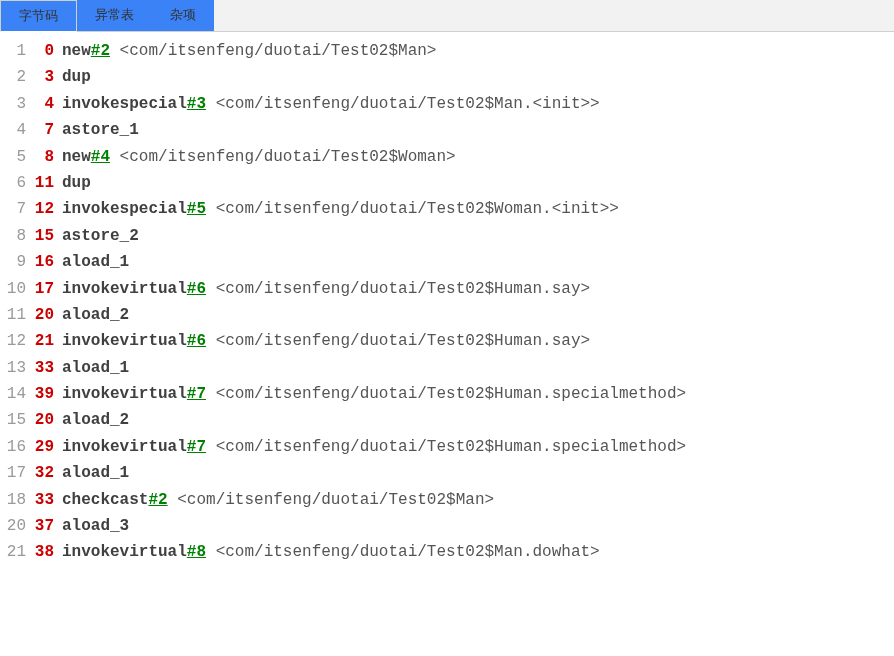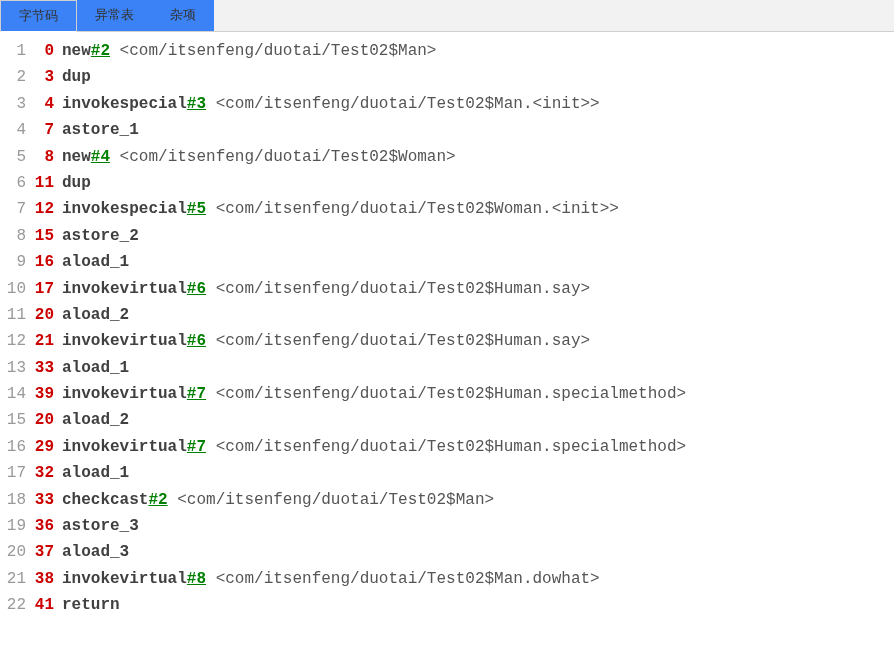--- a/index.html
+++ b/index.html
@@ -92,17 +92,15 @@
     <div class="code-line"><span class="line-num">9</span><span class="pc">16</span><span class="instr">aload_1</span></div>
     <div class="code-line"><span class="line-num">10</span><span class="pc">17</span><span class="instr">invokevirtual</span> <span class="ref">#6</span><span class="comment"> &lt;com/itsenfeng/duotai/Test02$Human.say&gt;</span></div>
     <div class="code-line"><span class="line-num">11</span><span class="pc">20</span><span class="instr">aload_2</span></div>
     <div class="code-line"><span class="line-num">12</span><span class="pc">21</span><span class="instr">invokevirtual</span> <span class="ref">#6</span><span class="comment"> &lt;com/itsenfeng/duotai/Test02$Human.say&gt;</span></div>
     <div class="code-line"><span class="line-num">13</span><span class="pc">33</span><span class="instr">aload_1</span></div>
     <div class="code-line"><span class="line-num">14</span><span class="pc">39</span><span class="instr">invokevirtual</span> <span class="ref">#7</span><span class="comment"> &lt;com/itsenfeng/duotai/Test02$Human.specialmethod&gt;</span></div>
     <div class="code-line"><span class="line-num">15</span><span class="pc">20</span><span class="instr">aload_2</span></div>
     <div class="code-line"><span class="line-num">16</span><span class="pc">29</span><span class="instr">invokevirtual</span> <span class="ref">#7</span><span class="comment"> &lt;com/itsenfeng/duotai/Test02$Human.specialmethod&gt;</span></div>
     <div class="code-line"><span class="line-num">17</span><span class="pc">32</span><span class="instr">aload_1</span></div>
     <div class="code-line"><span class="line-num">18</span><span class="pc">33</span><span class="instr">checkcast</span> <span class="ref">#2</span><span class="comment"> &lt;com/itsenfeng/duotai/Test02$Man&gt;</span></div>
-    <div class="code-line"><span class="line-num">19</span><span class="pc">36</span><span class="instr">astore_3</span></div>
     <div class="code-line"><span class="line-num">20</span><span class="pc">37</span><span class="instr">aload_3</span></div>
     <div class="code-line"><span class="line-num">21</span><span class="pc">38</span><span class="instr">invokevirtual</span> <span class="ref">#8</span><span class="comment"> &lt;com/itsenfeng/duotai/Test02$Man.dowhat&gt;</span></div>
-    <div class="code-line"><span class="line-num">22</span><span class="pc">41</span><span class="instr">return</span></div>
   </div>
 
 </body></html>

